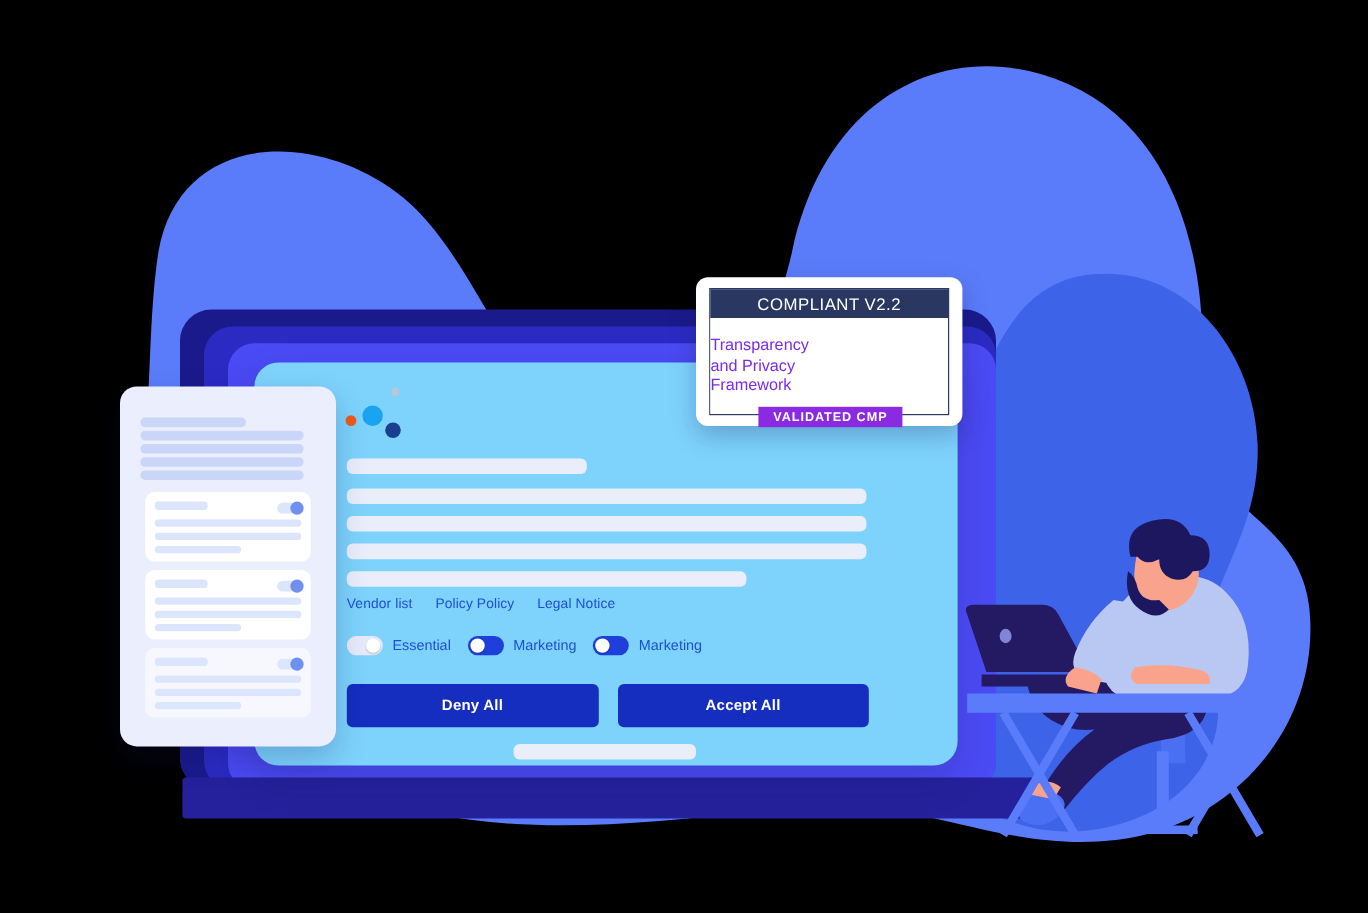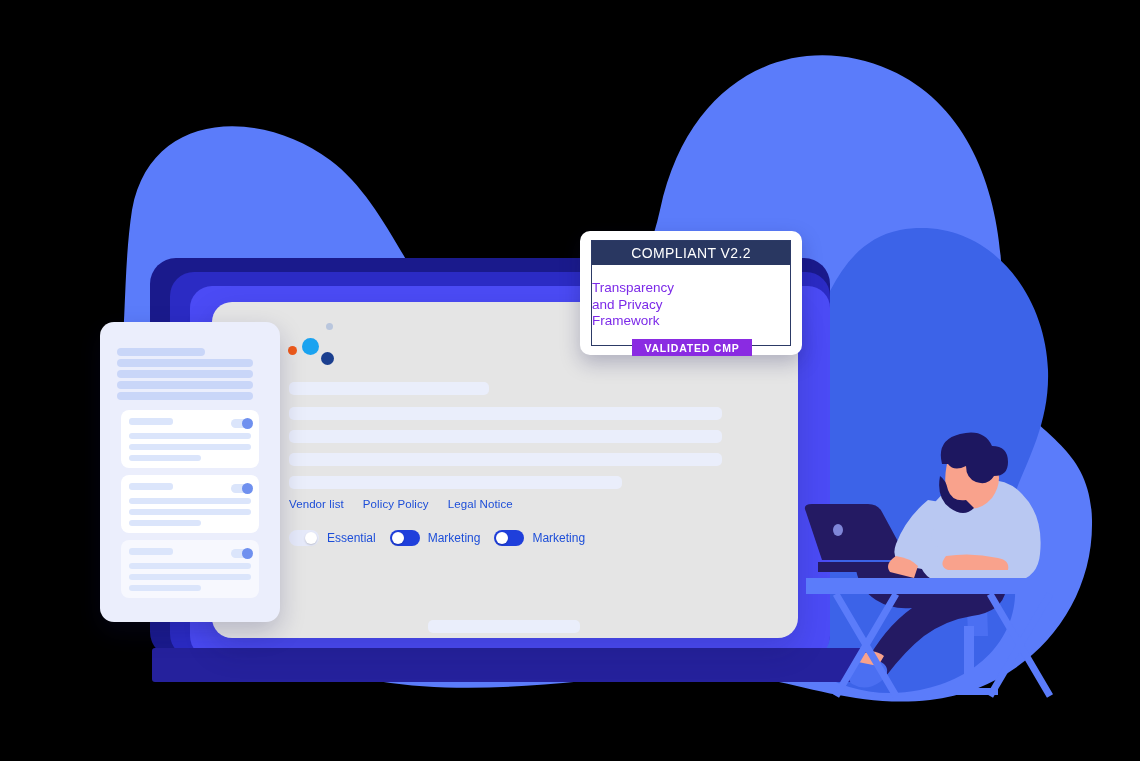--- a/index.html
+++ b/index.html
@@ -17,21 +17,21 @@
   .laptop-outer{left:150px;top:258px;width:680px;height:400px;
       background:#1a1a8c;border-radius:26px;}
   .laptop-mid{left:170px;top:272px;width:660px;height:386px;
       background:#2b2bc4;border-radius:24px;}
   .laptop-inner{left:190px;top:286px;width:640px;height:372px;
       background:#4b4bf5;border-radius:22px;}
   .laptop-base{left:152px;top:648px;width:720px;height:34px;
       background:#25219c;border-radius:3px;}
 
   
-  .banner{left:212px;top:302px;width:586px;height:336px;background:#e5e5e5;
+  .banner{left:212px;top:302px;width:586px;height:336px;background:#7dd3fc;
       border-radius:20px;box-shadow:0 12px 30px rgba(20,20,80,.18);}
 
   .dots{position:absolute;left:76px;top:18px;width:60px;height:46px;}
   .dot{position:absolute;border-radius:50%;}
 
   .skel{position:absolute;border-radius:5px;background:#eaeefb;}
 
   .links{position:absolute;left:77px;top:196px;display:flex;gap:19px;
       font-size:11.5px;color:#1d4ed8;font-weight:400;letter-spacing:.1px;}
   .links span{cursor:pointer;white-space:nowrap;}
@@ -150,20 +150,24 @@
         <span class="tglabel">Marketing</span>
       </div>
       <div class="tgroup">
         <span class="tg on">
             <i class="knob"></i>
           </span>
         <span class="tglabel">Marketing</span>
       </div>
     </div>
 
+    <div class="btnrow">
+      <div class="btn">Deny All</div>
+      <div class="btn">Accept All</div>
+    </div>
 
     <span class="bottomskel"></span>
   </div>
 
   <div class="abs panel">
     <span class="pskel" style="left:17px;top:26px;width:88px;height:8px;"></span>
     <span class="pskel" style="left:17px;top:37px;width:136px;height:8px;"></span>
     <span class="pskel" style="left:17px;top:48px;width:136px;height:8px;"></span>
     <span class="pskel" style="left:17px;top:59px;width:136px;height:8px;"></span>
     <span class="pskel" style="left:17px;top:70px;width:136px;height:8px;"></span>

